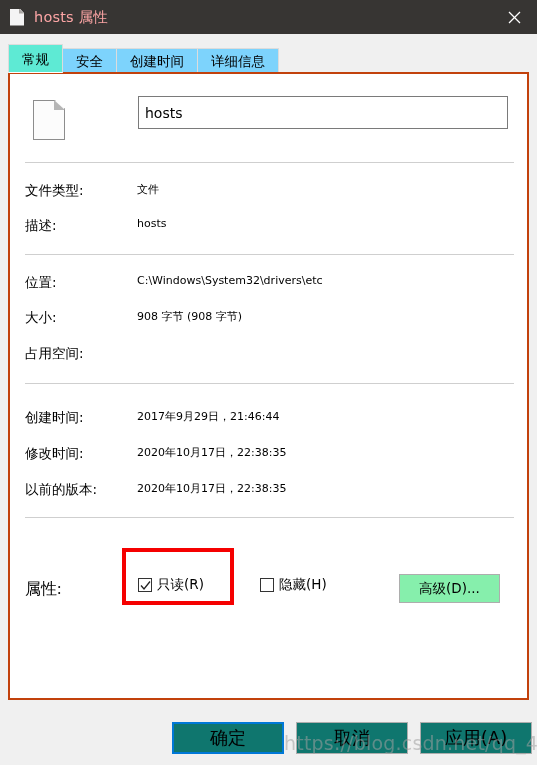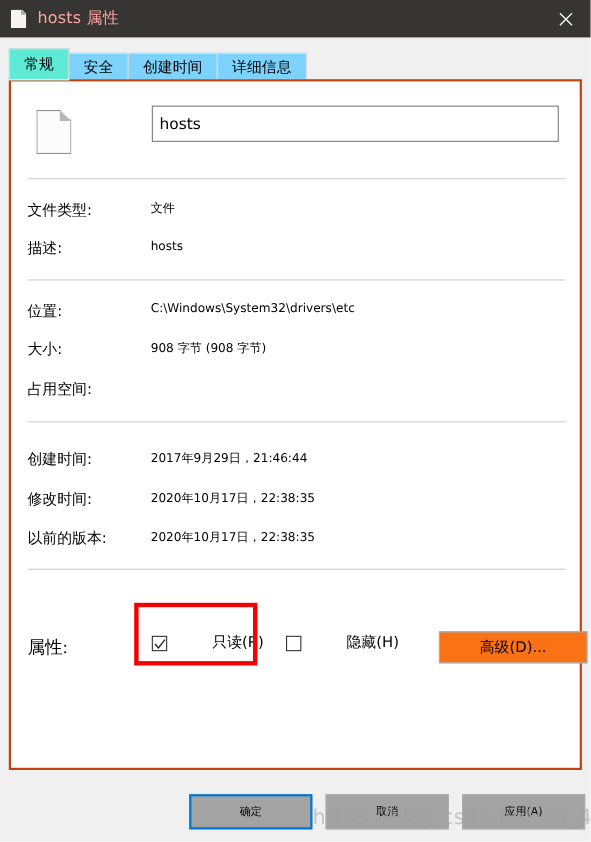--- a/index.html
+++ b/index.html
@@ -189,41 +189,40 @@
     font-size: 16px;
     font-family: Liberation Serif, serif;
   }
   .cb-wrap {
     position: absolute;
     display: flex;
     align-items: center;
     font-size: 13.5px;
     white-space: nowrap;
     cursor: default;
-    gap: 36px;
   }
   .cb-wrap.readonly { left: 128px; top: 12px; }
   .cb-wrap.hidden-attr { left: 250px; top: 12px; }
   .cb-box {
     width: 14px; height: 14px;
     border: 1px solid #333333;
     background: #ffffff;
     box-sizing: border-box;
     margin-right: 5px;
     position: relative;
     flex: none;
   }
   .cb-box svg { position: absolute; left: 1px; top: 1px; }
   .cb-label { line-height: 15px; }
 
   .adv-btn {
     position: absolute;
     left: 389px; top: 9px;
-    width: 135px; height: 29px;
-    background: #f97316;
+    width: 101px; height: 29px;
+    background: #86efac;
     border: 1px solid #adadad;
     box-sizing: border-box;
     font-family: "DejaVu Sans", "Liberation Sans", sans-serif;
     font-size: 13.5px;
     color: #000;
     cursor: default;
   }
 
   
   .annot-rect {
@@ -238,25 +237,25 @@
   
   .btnbar {
     position: absolute;
     left: 0; top: 700px;
     width: 537px; height: 65px;
   }
   .dlg-btn {
     position: absolute;
     top: 22px;
     height: 32px;
-    background: #a3a3a3;
+    background: #0f766e;
     border: 1px solid #adadad;
     box-sizing: border-box;
     font-family: "DejaVu Sans", "Liberation Sans", sans-serif;
-    font-size: 10px;
+    font-size: 18px;
     color: #000;
     cursor: default;
   }
   .dlg-btn.ok {
     left: 172px; width: 112px;
     border: 2px solid #0078d7;
   }
   .dlg-btn.cancel { left: 296px; width: 112px; }
   .dlg-btn.apply  { left: 420px; width: 112px; }
 

